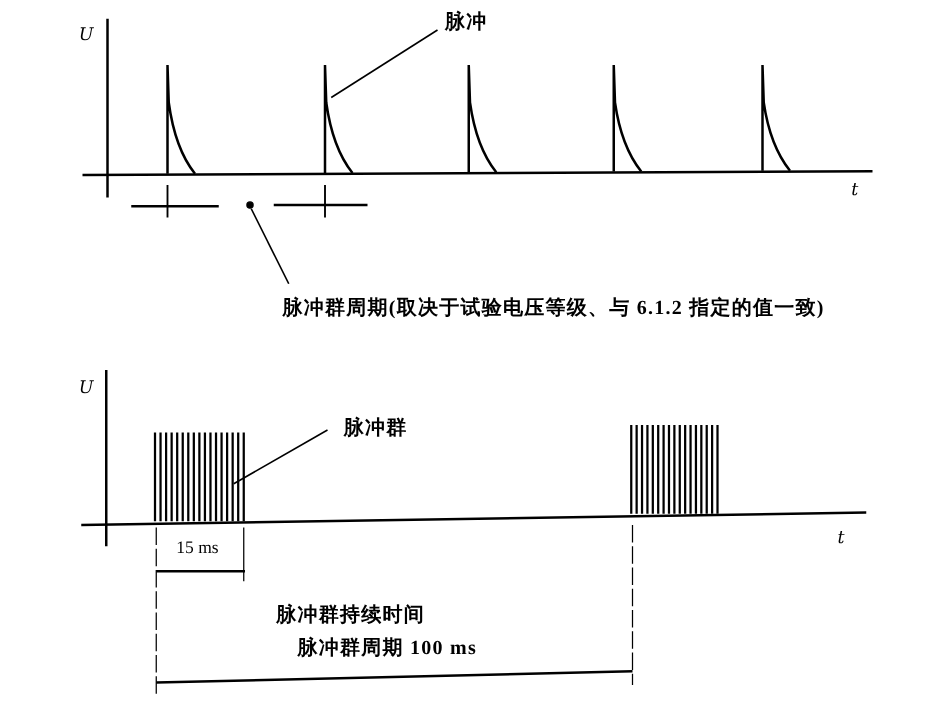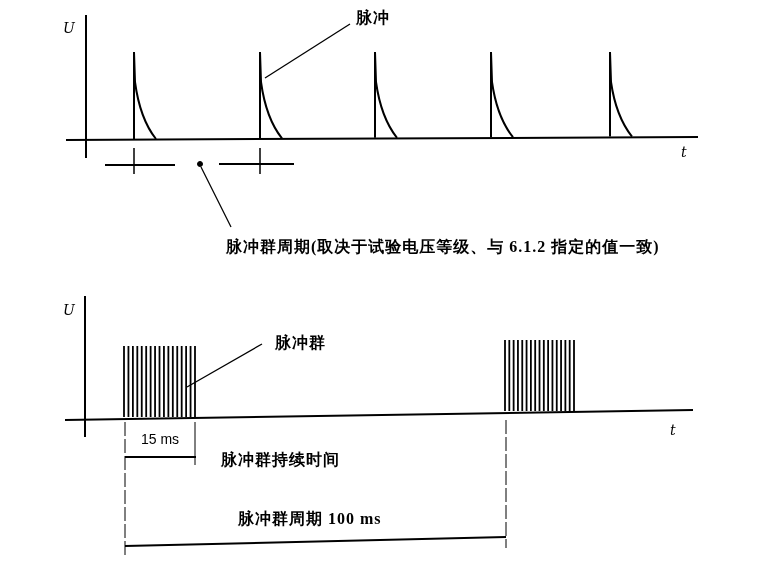--- a/index.html
+++ b/index.html
@@ -1,21 +1,21 @@
 <!DOCTYPE html>
 <html><head>
   <meta charset="utf-8">
   <style>
     html, body { margin: 0; padding: 0; background: #ffffff; }
     body { width: 759px; height: 573px; position: relative; overflow: hidden; font-family: "DejaVu Sans", sans-serif; color: #000; }
     #diagram { position: absolute; left: 0; top: 0; width: 759px; height: 573px; }
     .lbl { position: absolute; font-size: 13px; line-height: 14px; white-space: nowrap; color: #000; }
     .axis-lbl { font-family: "DejaVu Serif", serif; font-style: italic; font-size: 14px; }
     .cn { font-family: Liberation Serif, serif; font-size: 16px; letter-spacing: 1px; font-weight: bold; }
-    .serif { font-family: Liberation Sans, sans-serif; font-size: 14px; }
+    .serif { font-family: Liberation Serif, serif; font-size: 14px; }
   </style>
 </head>
 <body>
 
 <svg id="diagram" viewBox="0 0 759 573" xmlns="http://www.w3.org/2000/svg">
   <g id="top-panel" stroke="#000" fill="none">
     <line x1="86" y1="15" x2="86" y2="158" stroke-width="2"></line>
     <line x1="66" y1="140" x2="698" y2="137" stroke-width="2"></line>
     <g id="top-pulses">
         <path d="M134,139 L134,52 L135,82 Q140,119 156,139" stroke="#000" stroke-width="2" fill="none"></path>
@@ -83,14 +83,14 @@
 
 <div class="lbl axis-lbl" style="left:63px;top:21px;">U</div>
 <div class="lbl axis-lbl" style="left:681px;top:145px;">t</div>
 <div class="lbl cn" style="left:356px;top:11px;">脉冲</div>
 <div class="lbl cn" style="left:226px;top:240px;">脉冲群周期(取决于试验电压等级、与 6.1.2 指定的值一致)</div>
 
 <div class="lbl axis-lbl" style="left:63px;top:303px;">U</div>
 <div class="lbl axis-lbl" style="left:670px;top:423px;">t</div>
 <div class="lbl cn" style="left:275px;top:336px;">脉冲群</div>
 <div class="lbl serif" style="left:141px;top:432px;">15 ms</div>
-<div class="lbl cn" style="left:221px;top:453px;">脉冲群持续时间</div>
+<div class="lbl cn" style="left:221px;top:486px;">脉冲群持续时间</div>
 <div class="lbl cn" style="left:238px;top:512px;">脉冲群周期 100 ms</div>
 
 </body></html>

